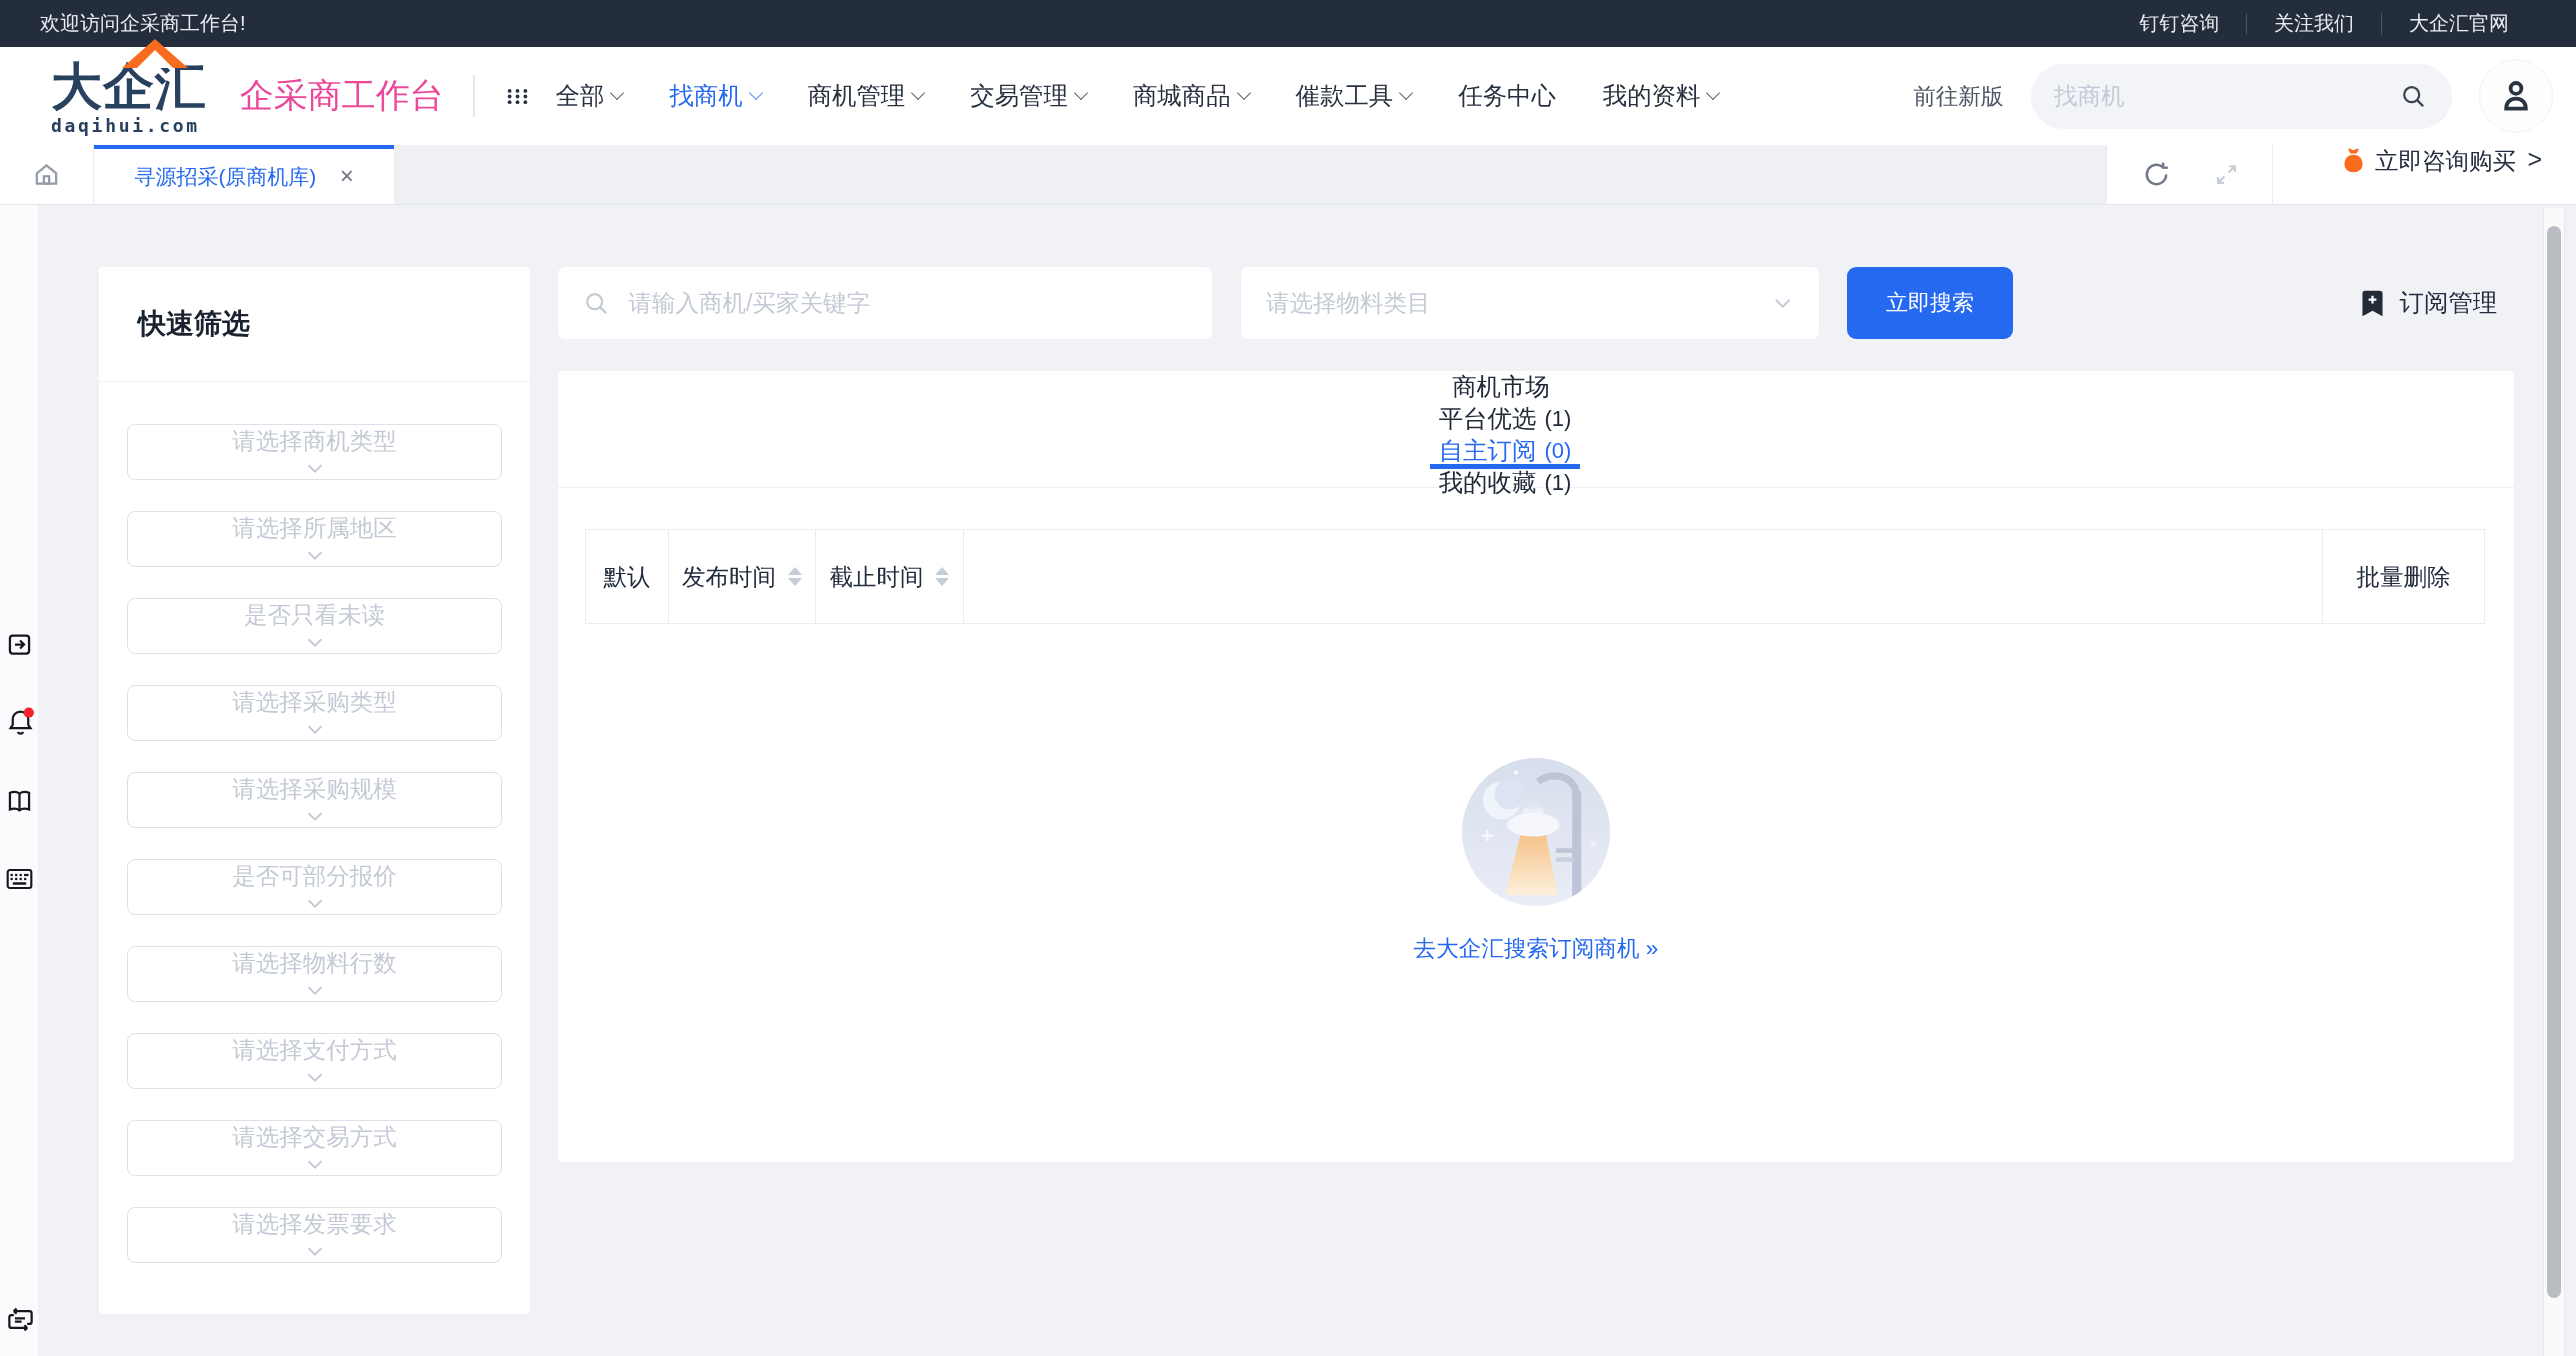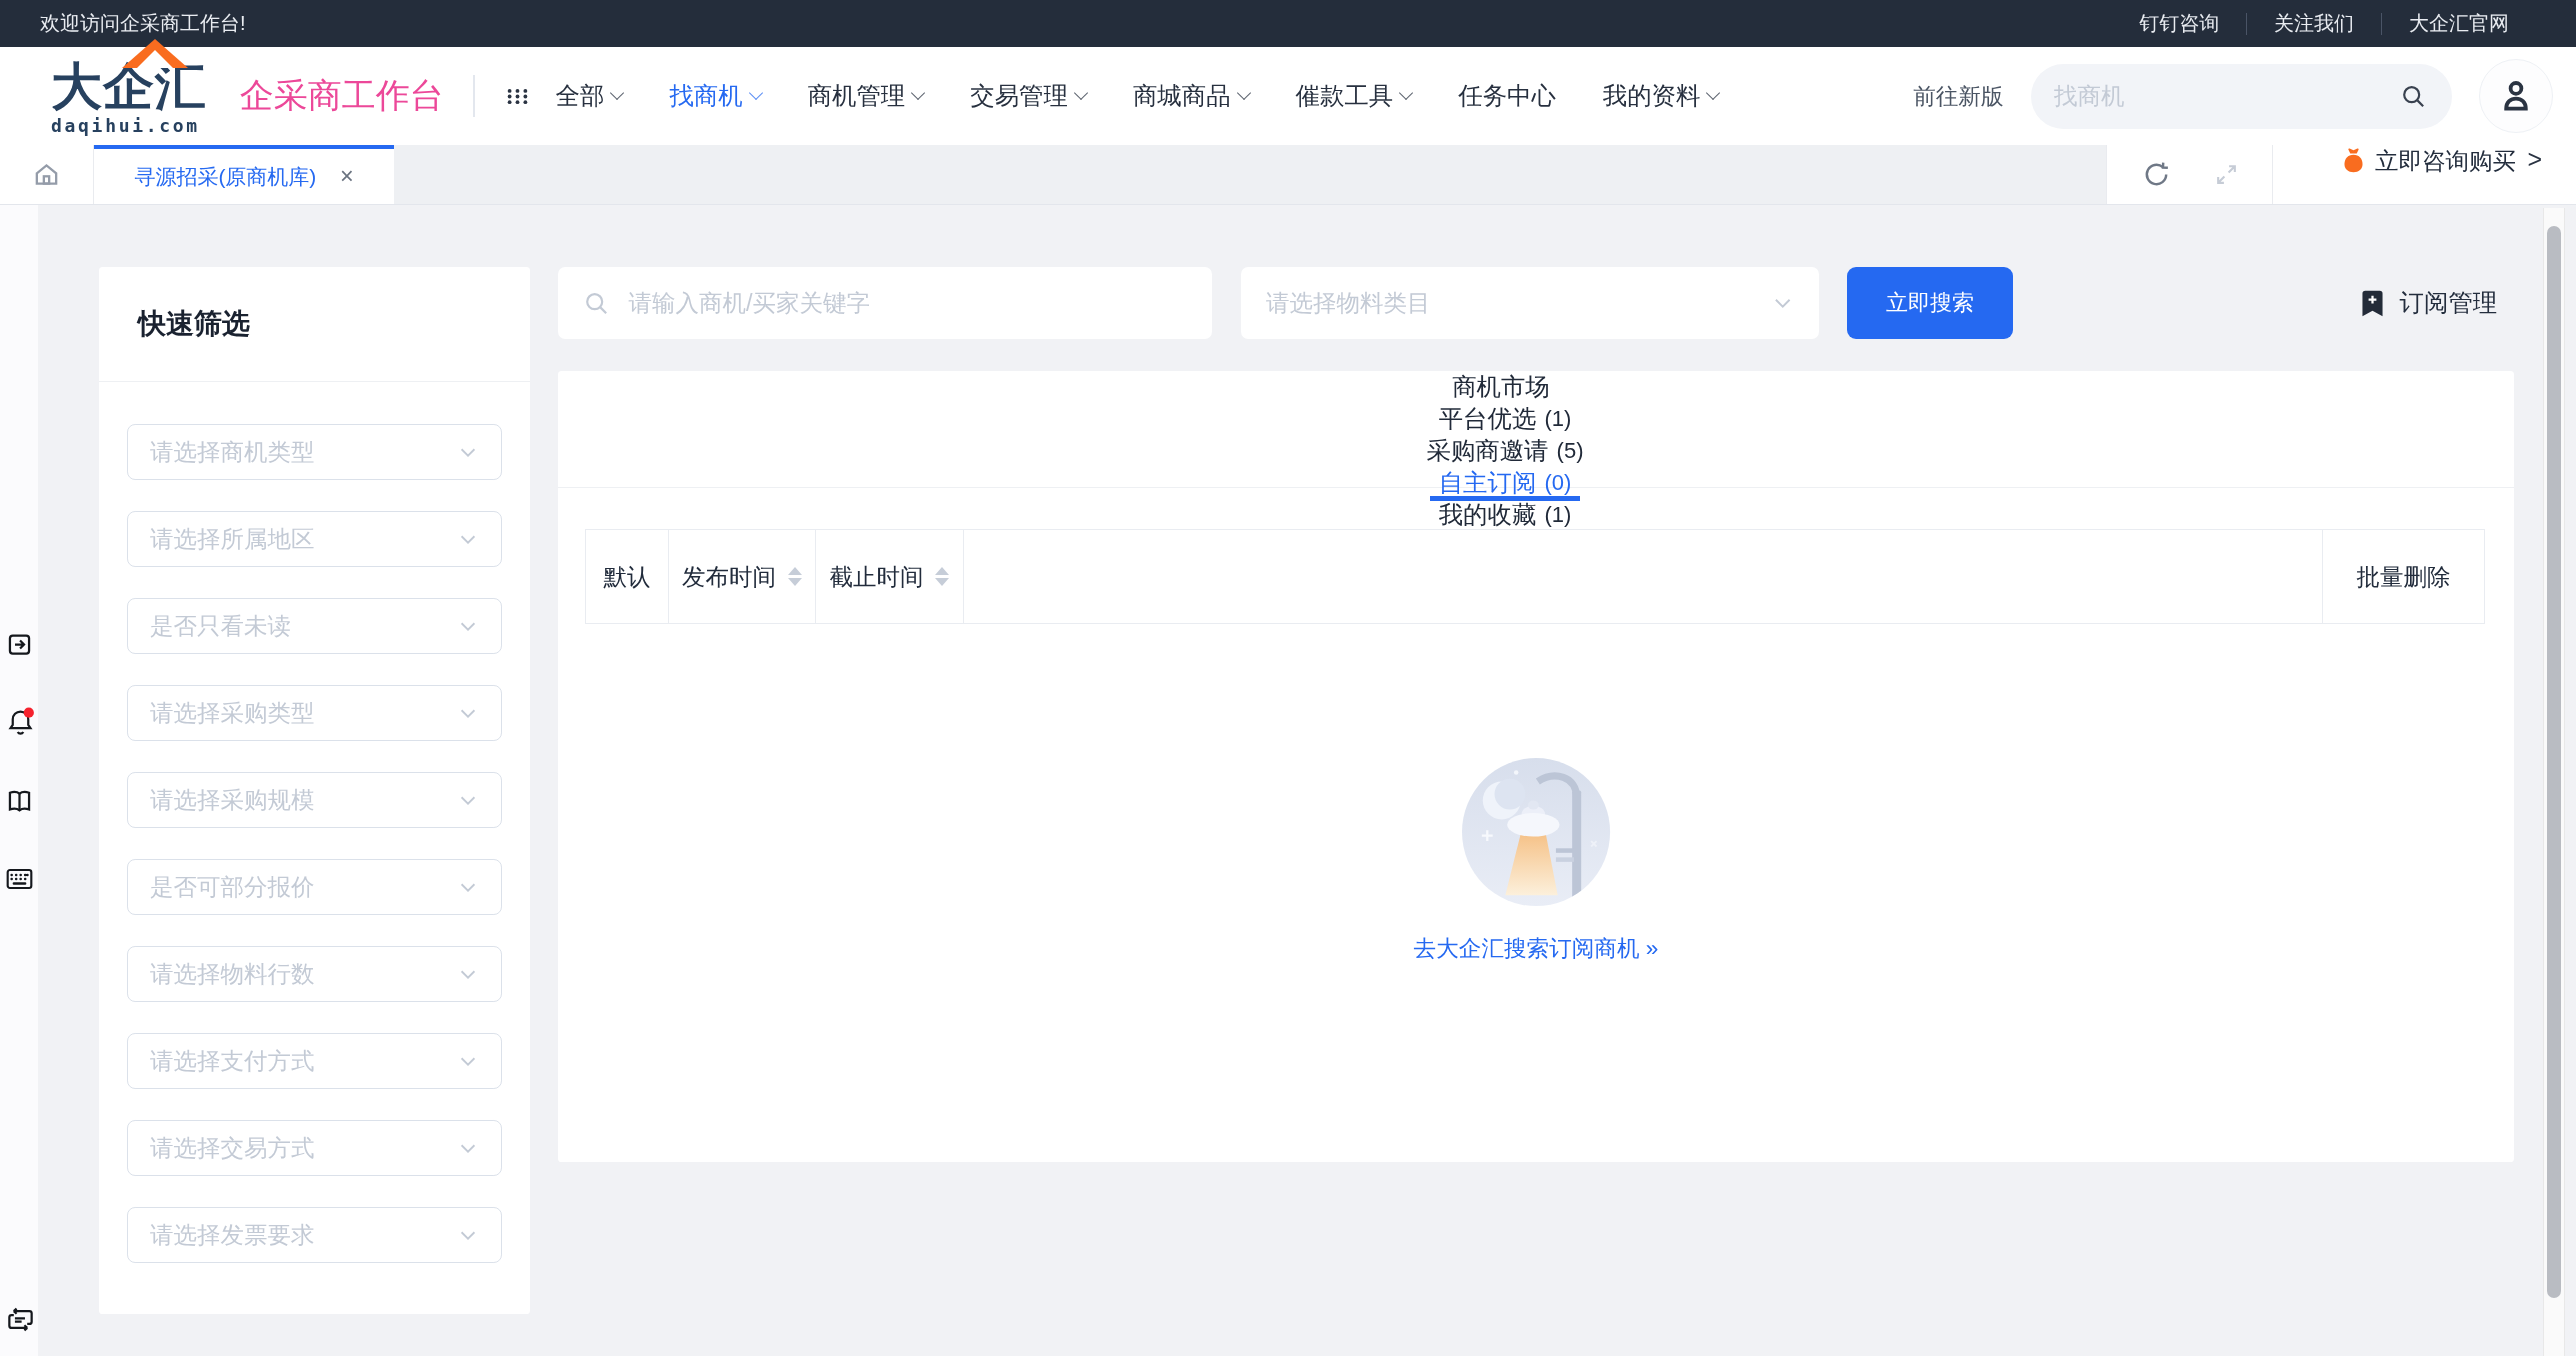--- a/index.html
+++ b/index.html
@@ -57,21 +57,21 @@
   .consult-chev{font-size:25px;color:#2a3342;margin-left:5.4px;}
   
   .leftstrip{position:absolute;top:205px;left:0;width:38px;bottom:0;background:#fbfbfd;}
   .strip-icon{position:absolute;left:6.3px;cursor:pointer;}
   
   .sidebar{position:absolute;left:99px;top:267px;width:431px;height:1047px;background:#fff;border-radius:3.6px;}
   .sidebar-head{height:115px;display:flex;align-items:center;padding-left:39px;border-bottom:1.8px solid #eef0f3;
     font-size:28px;font-weight:700;color:#1a2230;}
   .sidebar-body{padding:42px 28px 0;}
   .filter-select{height:56px;border:1.8px solid #dbe1ea;border-radius:8.1px;background:#fff;display:flex;
-    align-items:center;justify-content:space-between;padding:0 22px;margin-bottom:31px;cursor:pointer;}
+    align-items:center;justify-content:space-between;padding:0 22px;margin-bottom:31px;cursor:pointer;flex-direction:column;}
   .filter-ph{font-size:23.5px;color:#c3cad5;}
   .sel-chev{color:#c3cad5;display:flex;}
   
   .kw-input{position:absolute;left:558px;top:267px;width:654px;height:72px;background:#fff;border-radius:7.2px;
     display:flex;align-items:center;padding:0 23.5px;gap:18px;cursor:text;}
   .kw-ph{font-size:23.5px;color:#c3cad5;}
   .cat-select{position:absolute;left:1241px;top:267px;width:578px;height:72px;background:#fff;border-radius:7.2px;
     display:flex;align-items:center;justify-content:space-between;padding:0 25px;cursor:pointer;}
   .search-btn{position:absolute;left:1847px;top:267px;width:166px;height:72px;background:#2569f1;border:none;
     border-radius:9px;color:#fff;font-size:22px;display:flex;align-items:center;justify-content:center;cursor:pointer;}
@@ -373,24 +373,20 @@
 
 <div class="main-card">
   <div class="tabs">
     <div class="ctab">
       <span>商机市场</span>
         <span class="cnt"></span>
     </div>
     <div class="ctab">
       <span>平台优选</span>
         <span class="cnt">(1)</span>
-    </div>
-    <div class="ctab">
-      <span>采购商邀请</span>
-        <span class="cnt">(5)</span>
     </div>
     <div class="ctab active">
       <span>自主订阅</span>
         <span class="cnt">(0)</span>
     </div>
     <div class="ctab">
       <span>我的收藏</span>
         <span class="cnt">(1)</span>
     </div>
   </div>

